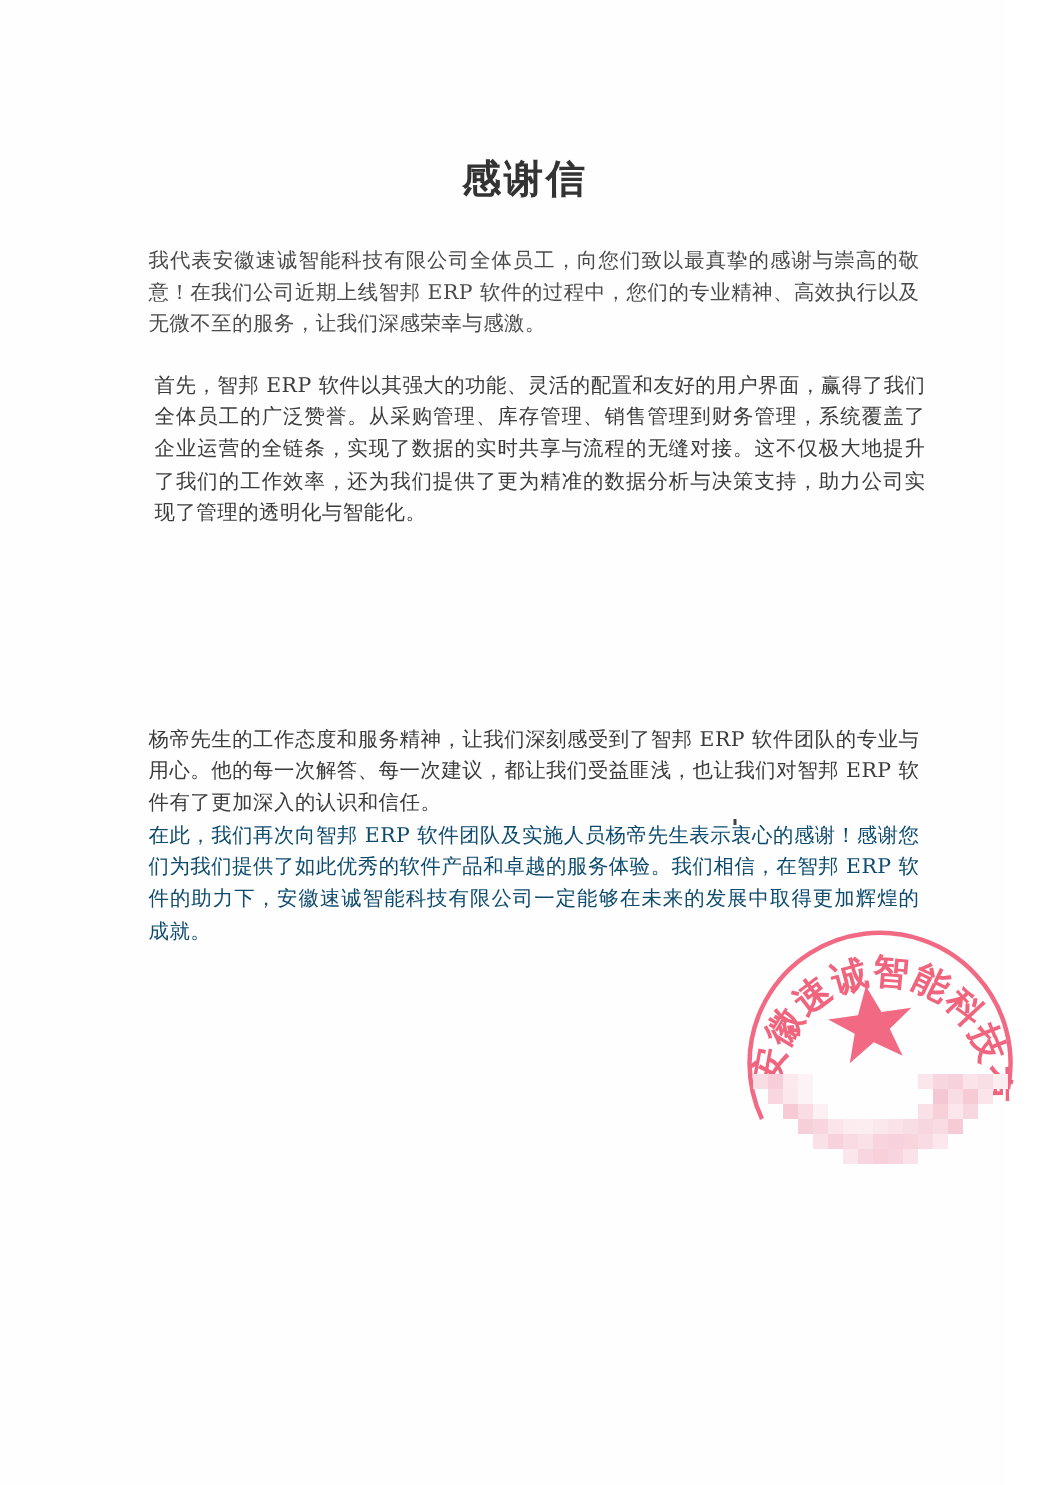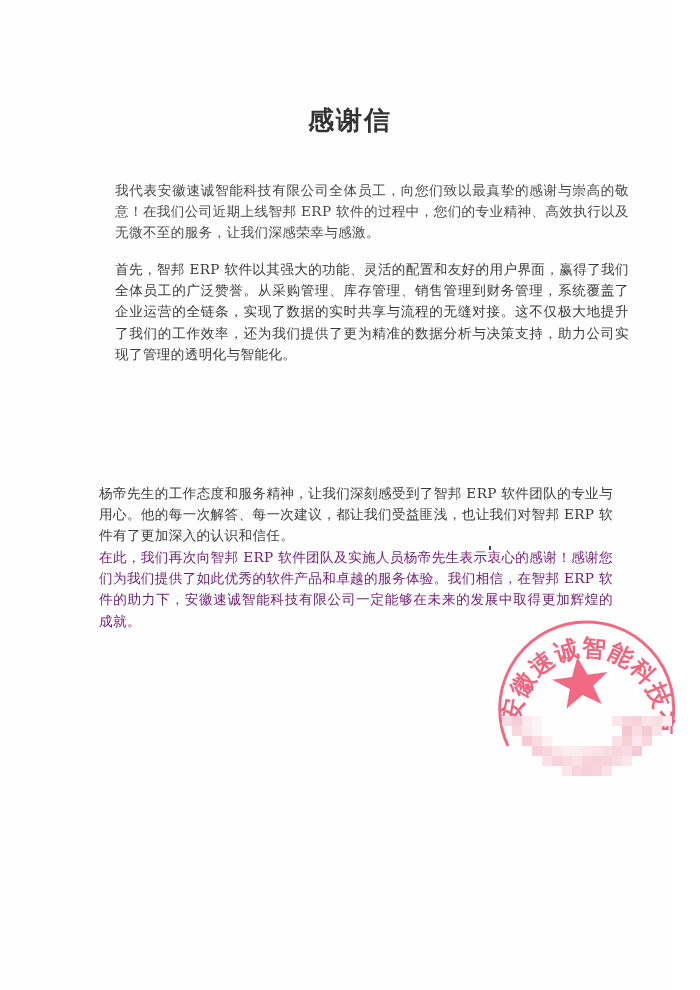--- a/index.html
+++ b/index.html
@@ -18,34 +18,34 @@
   .para {
     position:absolute; left:99px; width:514px;
     font-size:13.6px; line-height:21.2px; color:#3b3b3b;
     text-align:justify; text-align-last:left;
     letter-spacing:0.35px;
   }
   .p1 { top:164px; color:#4a4a4a; }
   .p2 { top:243px; }
   .p3 { top:346px; }
   .p4 { top:483px; }
-  .p5 { top:547px; color:#701a75; }
+  .p5 { top:547px; color:#0c4a6e; }
   .seal { position:absolute; left:496px; top:606px; width:186px; height:186px; }
   .mosaic { position:absolute; left:0; top:0; }
   .mosaic div { position:absolute; width:10px; height:10px; }
   .artifact { position:absolute; left:489px; top:546px; width:2px; height:4px; background:#444; }
 </style>
 </head>
 <body>
 
 <div class="page">
   <div class="title">感谢信</div>
 
-  <p class="para p1" style="margin:16px">我代表安徽速诚智能科技有限公司全体员工，向您们致以最真挚的感谢与崇高的敬意！在我们公司近期上线智邦 ERP 软件的过程中，您们的专业精神、高效执行以及无微不至的服务，让我们深感荣幸与感激。</p>
-  <p class="para p2" style="margin:16px">首先，智邦 ERP 软件以其强大的功能、灵活的配置和友好的用户界面，赢得了我们全体员工的广泛赞誉。从采购管理、库存管理、销售管理到财务管理，系统覆盖了企业运营的全链条，实现了数据的实时共享与流程的无缝对接。这不仅极大地提升了我们的工作效率，还为我们提供了更为精准的数据分析与决策支持，助力公司实现了管理的透明化与智能化。</p>
+  <p class="para p1" style="margin:0">我代表安徽速诚智能科技有限公司全体员工，向您们致以最真挚的感谢与崇高的敬意！在我们公司近期上线智邦 ERP 软件的过程中，您们的专业精神、高效执行以及无微不至的服务，让我们深感荣幸与感激。</p>
+  <p class="para p2" style="margin:4px">首先，智邦 ERP 软件以其强大的功能、灵活的配置和友好的用户界面，赢得了我们全体员工的广泛赞誉。从采购管理、库存管理、销售管理到财务管理，系统覆盖了企业运营的全链条，实现了数据的实时共享与流程的无缝对接。这不仅极大地提升了我们的工作效率，还为我们提供了更为精准的数据分析与决策支持，助力公司实现了管理的透明化与智能化。</p>
   <p class="para p4" style="margin:0">杨帝先生的工作态度和服务精神，让我们深刻感受到了智邦 ERP 软件团队的专业与用心。他的每一次解答、每一次建议，都让我们受益匪浅，也让我们对智邦 ERP 软件有了更加深入的认识和信任。</p>
   <p class="para p5" style="margin:0">在此，我们再次向智邦 ERP 软件团队及实施人员杨帝先生表示衷心的感谢！感谢您们为我们提供了如此优秀的软件产品和卓越的服务体验。我们相信，在智邦 ERP 软件的助力下，安徽速诚智能科技有限公司一定能够在未来的发展中取得更加辉煌的成就。</p>
 
   <div class="artifact"></div>
 
   <div class="seal">
     <svg width="186" height="186" viewBox="0 0 186 186">
       <defs>
         <path id="sealArc" d="M 24 118 A 68 68 0 1 1 160 118"></path>
       </defs>

